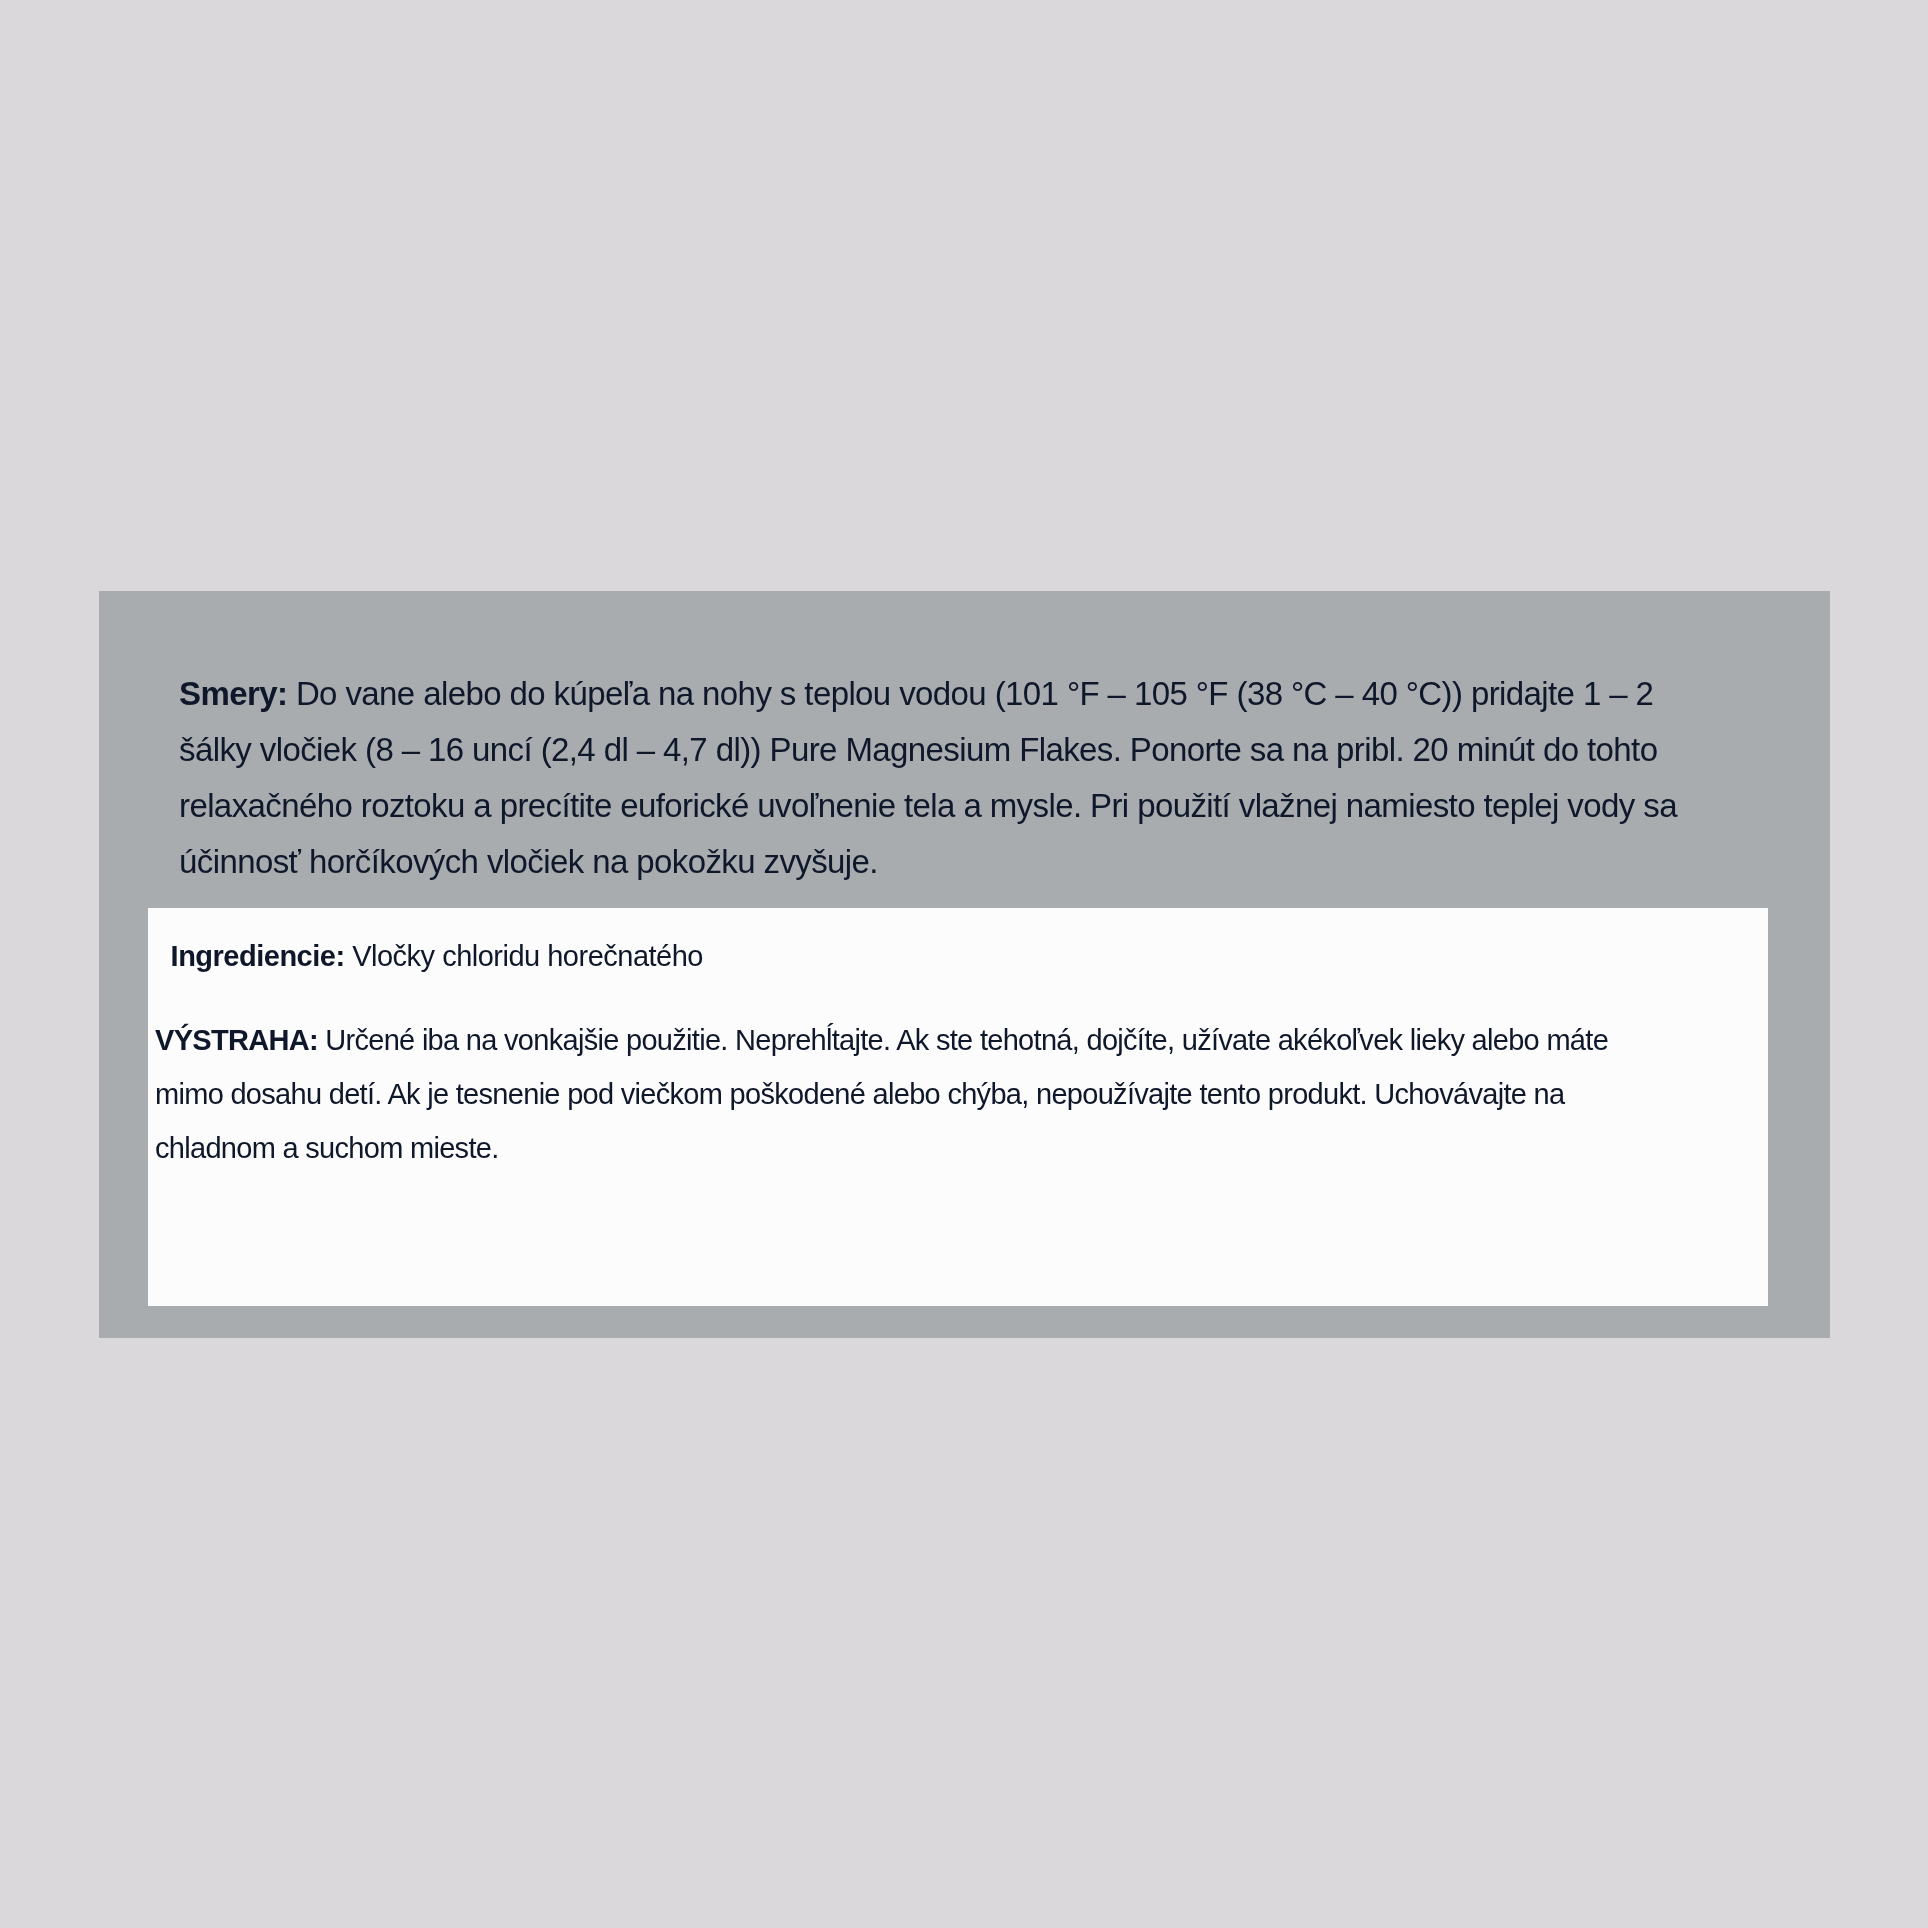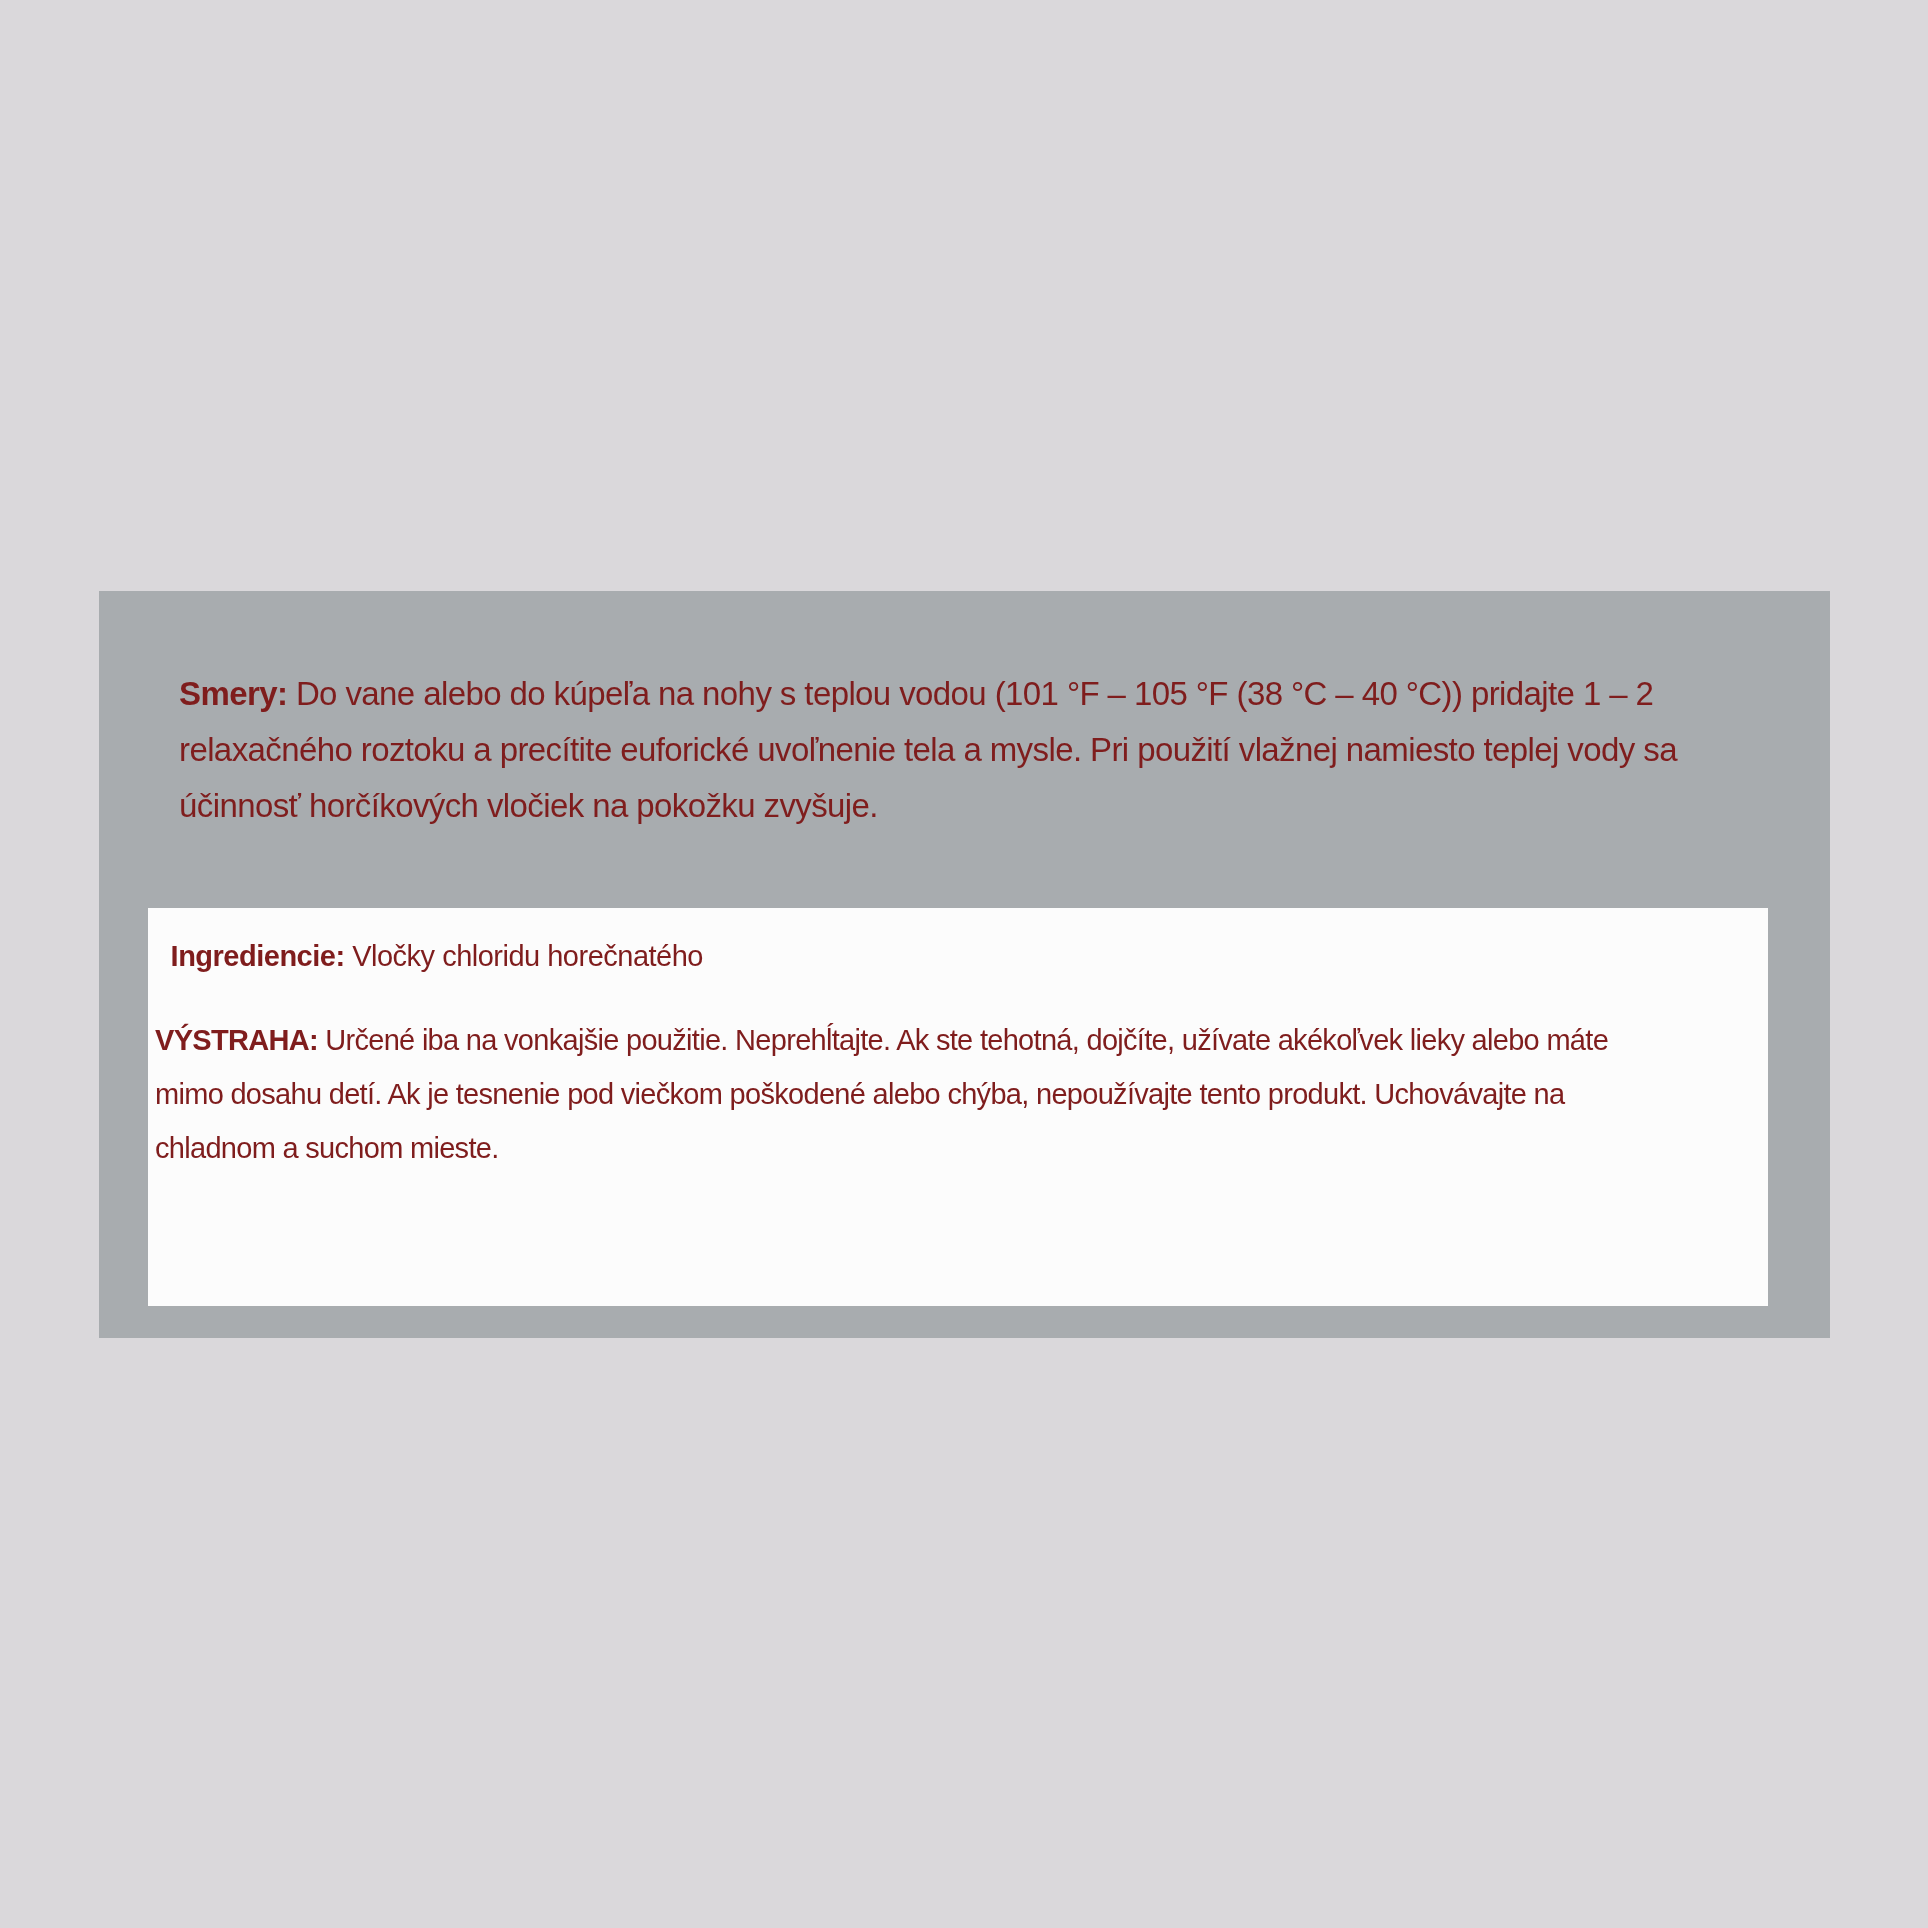--- a/index.html
+++ b/index.html
@@ -2,21 +2,21 @@
 <html style="font-size:15px"><head>
 <meta charset="utf-8">
 <style>
   html, body { margin: 0; padding: 0; }
   .page {
     position: relative;
     width: 1928px;
     height: 1928px;
     background: #dad8db;
     font-family: "Liberation Sans", sans-serif;
-    color: #7f1d1d;
+    color: #0f172a;
     overflow: hidden;
   }
   .panel {
     position: absolute;
     left: 99px;
     top: 591px;
     width: 1731px;
     height: 747px;
     background: #a8acaf;
   }
@@ -59,20 +59,21 @@
   .line { display: block; }
 </style>
 </head>
 <body>
 
 <div class="page">
   <div class="panel">
 
     <div class="directions">
       <span class="line"><span class="b">Smery:</span> <span>Do vane alebo do kúpeľa na nohy s teplou vodou (101 °F – 105 °F (38 °C – 40 °C)) pridajte 1 – 2</span></span>
+      <span class="line">šálky vločiek (8 – 16 uncí (2,4 dl – 4,7 dl)) Pure Magnesium Flakes. Ponorte sa na pribl. 20 minút do tohto</span>
       <span class="line">relaxačného roztoku a precítite euforické uvoľnenie tela a mysle. Pri použití vlažnej namiesto teplej vody sa</span>
       <span class="line">účinnosť horčíkových vločiek na pokožku zvyšuje.</span>
     </div>
 
     <div class="whitebox">
 
       <div class="ingredients-line">
         <span class="b">Ingrediencie:</span> <span>Vločky chloridu horečnatého</span>
       </div>
 

